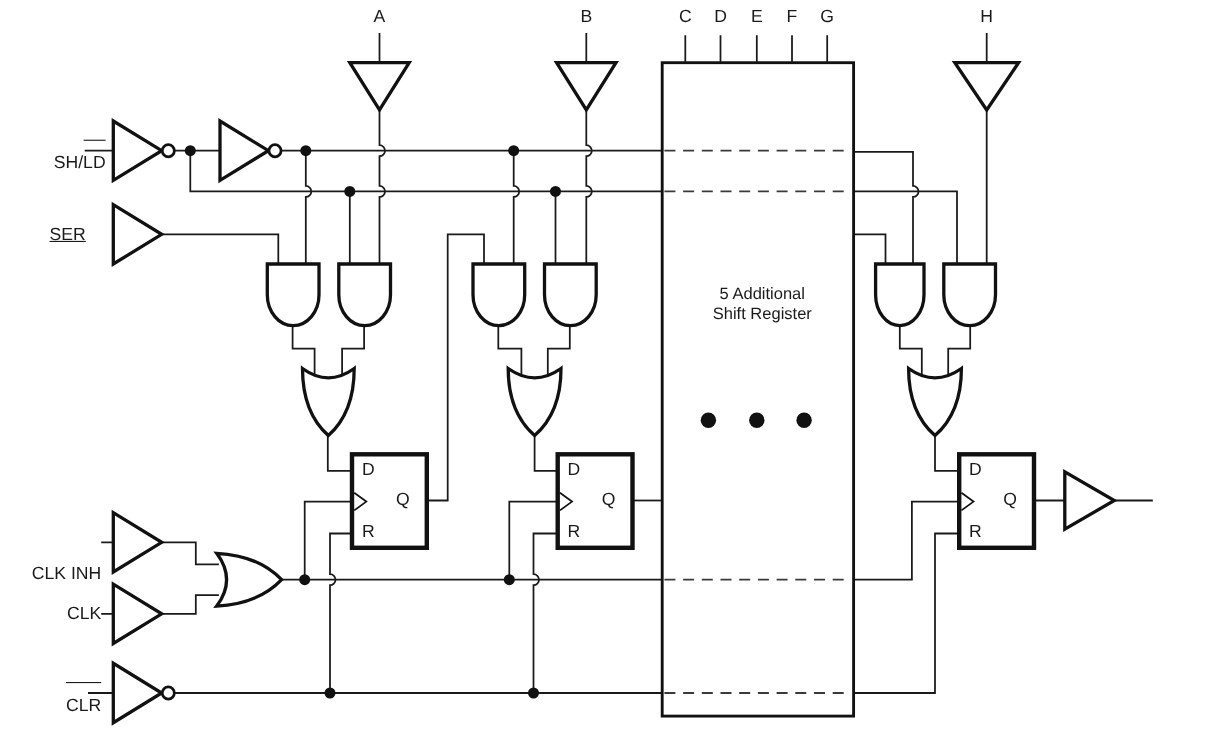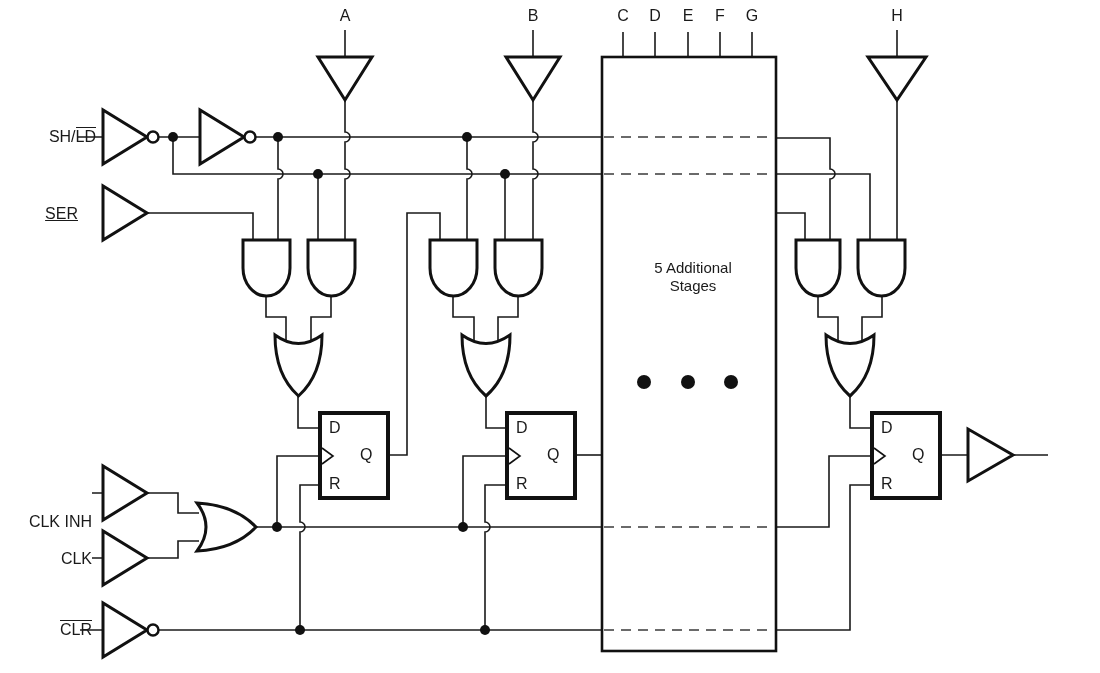--- a/index.html
+++ b/index.html
@@ -4,21 +4,21 @@
 <style>
   html,body{margin:0;padding:0;background:#ffffff;}
   .canvas{
     position:relative;width:1100px;height:673px;background:#ffffff;
     font-family:"Liberation Sans", sans-serif;color:#1a1a1a;overflow:hidden;
   }
   svg.schematic{position:absolute;left:0;top:0;}
   .lbl{position:absolute;font-size:16px;line-height:19px;white-space:nowrap;}
   .lbl.right{text-align:right;}
   .lbl.center{text-align:center;}
-  .ov{display:inline-block;border-top:1.7px solid #1a1a1a;padding-top:1px;line-height:16px;}
+  .ov{display:inline-block;border-top:1.7px solid #1a1a1a;padding-top:13px;line-height:16px;}
   .boxtext{position:absolute;left:602px;top:259px;width:182px;text-align:center;
            font-size:15px;line-height:18px;}
   .port{position:absolute;font-size:16px;}
   sub.qsub{font-size:11px;vertical-align:-3px;}
 </style>
 </head>
 <body>
 
 <div class="canvas">
 
@@ -157,21 +157,21 @@
   <div class="lbl center" style="left:523px;top:6px;width:20px;">B</div>
   <div class="lbl center" style="left:613px;top:6px;width:20px;">C</div>
   <div class="lbl center" style="left:645px;top:6px;width:20px;">D</div>
   <div class="lbl center" style="left:678px;top:6px;width:20px;">E</div>
   <div class="lbl center" style="left:710px;top:6px;width:20px;">F</div>
   <div class="lbl center" style="left:742px;top:6px;width:20px;">G</div>
   <div class="lbl center" style="left:887px;top:6px;width:20px;">H</div>
 
   <div class="boxtext">
     <div>5 Additional</div>
-    <div>Stages</div>
+    <div>Shift Register</div>
   </div>
 
   <div class="port" style="left:329px;top:419px;">D</div>
   <div class="port" style="left:360px;top:446px;">Q</div>
   <div class="port" style="left:329px;top:475px;">R</div>
 
   <div class="port" style="left:516px;top:419px;">D</div>
   <div class="port" style="left:547px;top:446px;">Q</div>
   <div class="port" style="left:516px;top:475px;">R</div>
 

